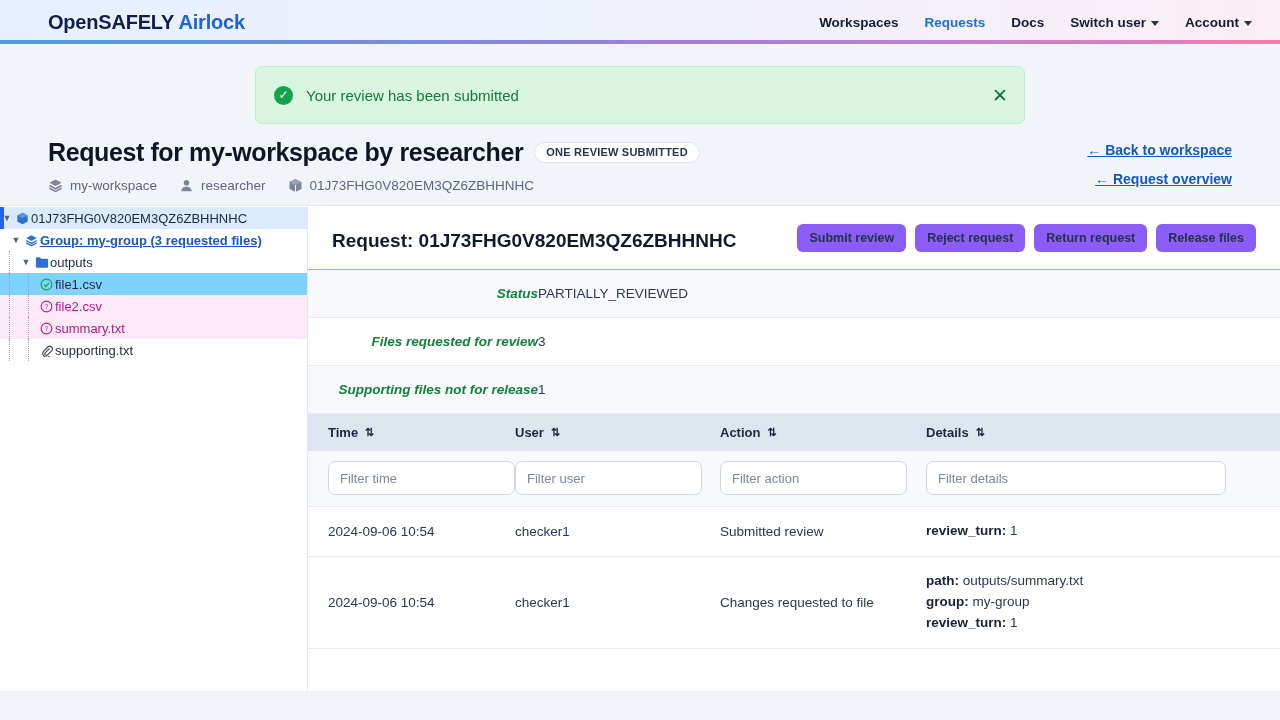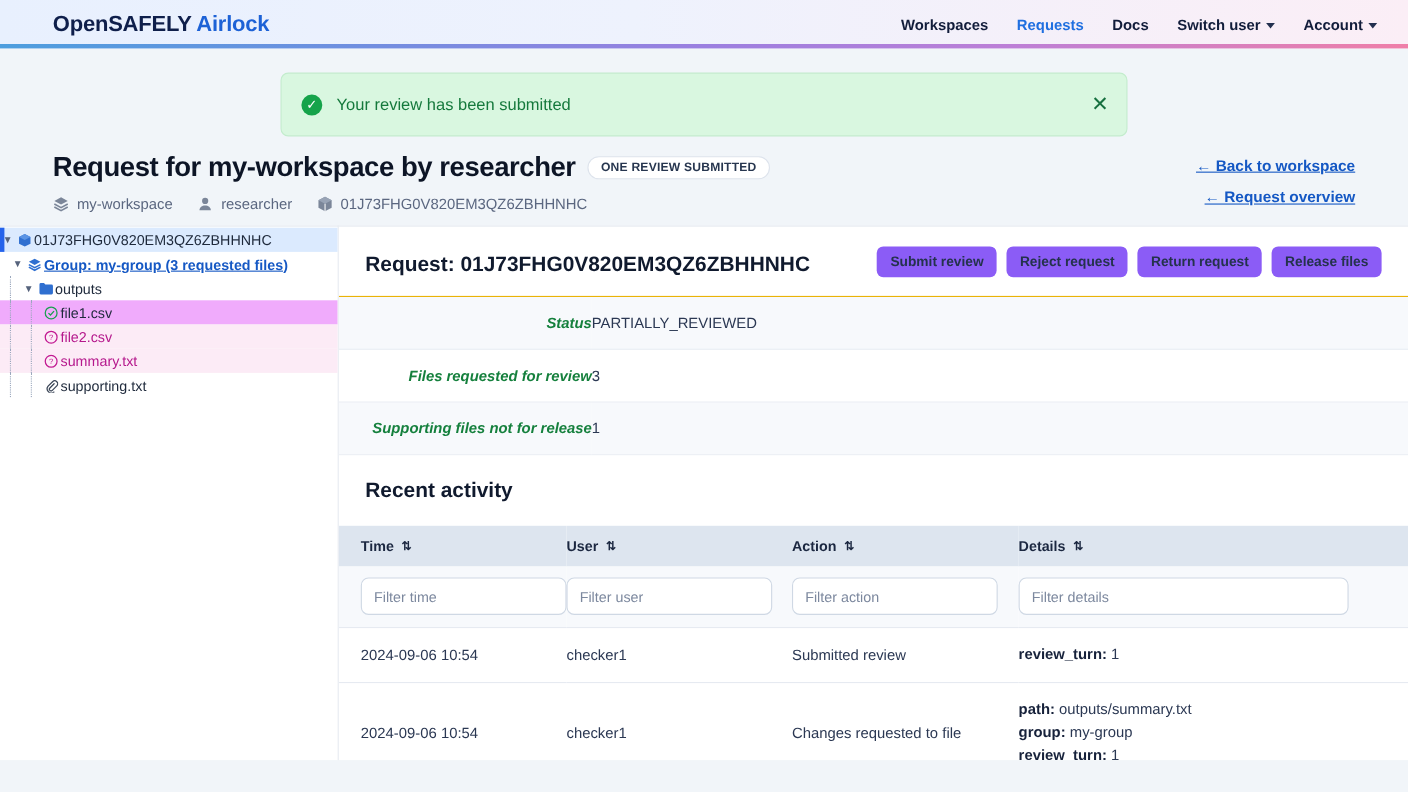--- a/index.html
+++ b/index.html
@@ -110,21 +110,21 @@
   }
   .tnode {
     display: flex; align-items: center; height: 22px;
     position: relative; white-space: nowrap;
   }
   .tnode.sel { background: #dbeafe; }
   .tnode.sel::before {
     content: ""; position: absolute; left: 0; top: 0; bottom: 0;
     width: 4px; background: #2563eb;
   }
-  .tnode.green { background: #f0abfc; }
+  .tnode.green { background: #7dd3fc; }
   .tnode.pink  { background: #fcebf6; }
   .chev {
     width: 14px; flex: none; color: #56637c; font-size: 9px;
     display: flex; align-items: center; justify-content: center;
   }
   .tico { width: 17px; flex: none; display: flex; align-items: center; justify-content: center; }
   .tlabel { color: #1e293b; }
   .tlabel.link { color: #1558c4; font-weight: 700; text-decoration: underline; }
   .tlabel.pinkt { color: #b5188c; }
   .guide {
@@ -389,21 +389,20 @@
         <th>Files requested for review</th>
         <td>3</td>
       </tr>
       <tr>
         <th>Supporting files not for release</th>
         <td>1</td>
       </tr>
     </tbody>
       </table>
 
-    <div class="sec-title">Recent activity</div>
 
     <table class="act">
       <thead>
         <tr>
           <th class="col-time">
             <span class="hd">
                 <span>Time</span>
                 <span class="sorticon">⇅</span>
               </span>
           </th>

